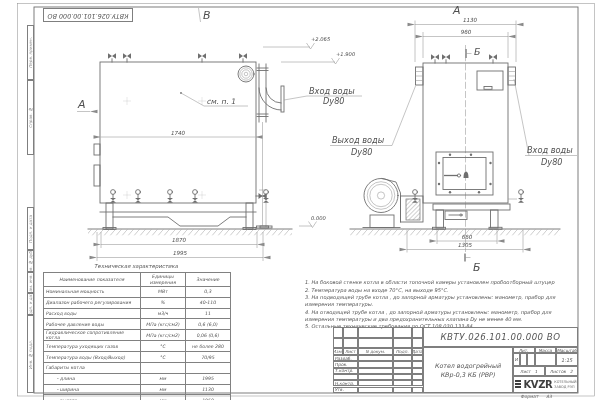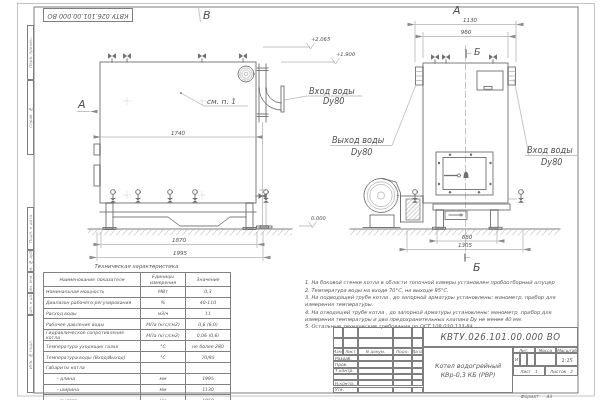--- a/index.html
+++ b/index.html
@@ -485,20 +485,28 @@
 
   <div class="cell tbtext" style="left:180px;top:39px;width:32px;height:10px;justify-content:center;gap:4px;">
     <span>Лист</span>
     <span>1</span>
   </div>
   <div class="cell tbtext" style="left:212px;top:39px;width:33px;height:10px;justify-content:center;gap:4px;">
     <span>Листов</span>
     <span>2</span>
   </div>
 
+  <div class="cell" style="left:180px;top:49px;width:65px;height:17px;display:flex;align-items:center;justify-content:center;">
+    <span class="bars"></span>
+    <span class="brand">KVZR</span>
+    <span class="brandsub" style="margin-left:2px;">
+      <span style="display:block;">КОТЕЛЬНЫЙ</span>
+      <span style="display:block;">ЗАВОД РЭП</span>
+    </span>
+  </div>
 </div>
 
 <div class="ov" style="left:495px;top:393.5px;width:83px;font-size:4.4px;color:#666;display:flex;justify-content:center;gap:8px;">
   <span>Формат</span>
   <span>А3</span>
 </div>
 
 </div>
 
 </body></html>

